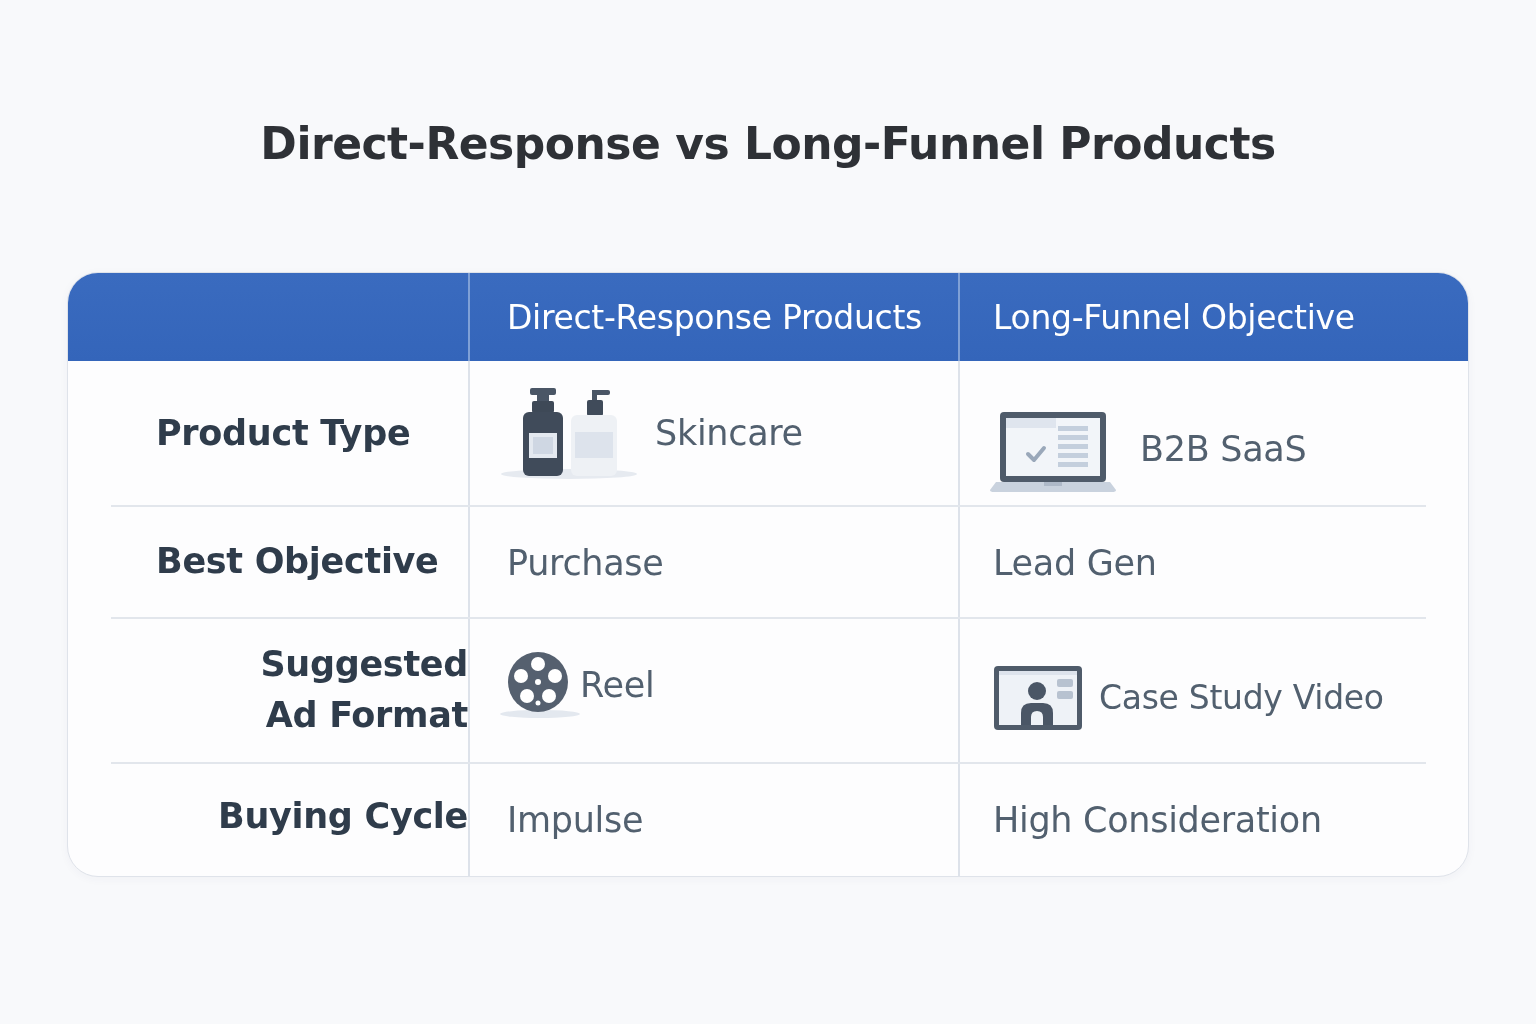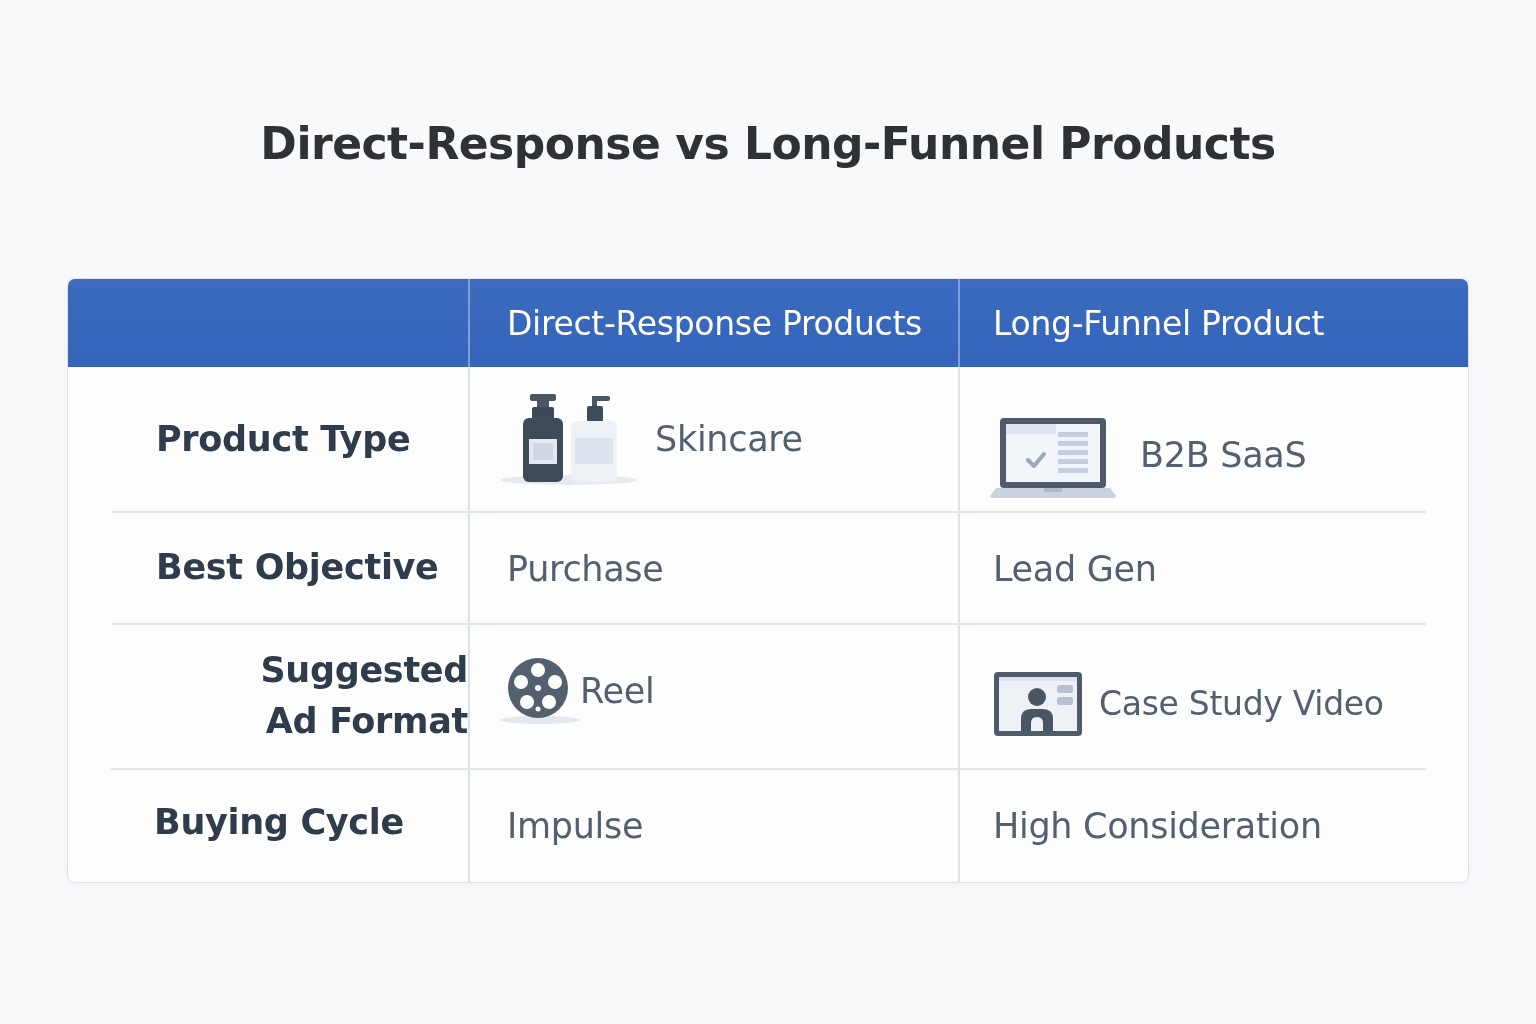--- a/index.html
+++ b/index.html
@@ -10,25 +10,25 @@
     position: relative;
     overflow: hidden;
   }
   .title {
     position: absolute; left: 0; top: 118px; width: 1596px;
     text-align: center;
     font-size: 44px; font-weight: bold; color: #2e3136;
     letter-spacing: -0.5px;
   }
   .table-card {
-    position: absolute; left: 67px; top: 278px;
+    position: absolute; left: 67px; top: 272px;
     width: 1400px; height: 603px;
     background: #fdfdfe;
     border: 1.5px solid #dfe3ea;
-    border-radius: 8px;
+    border-radius: 31px;
     overflow: hidden;
     box-shadow: 0 2px 10px rgba(40,60,100,0.04);
   }
   .header-row {
     position: absolute; left: 0; top: 0; width: 100%; height: 88px;
     background: linear-gradient(180deg, #3a6bbf 0%, #3465ba 100%);
   }
   .hcell {
     position: absolute; top: 0; height: 88px;
     display: flex; align-items: center;
@@ -63,21 +63,21 @@
 </head>
 <body>
 
 <div class="title" style="left:-30px;">Direct-Response vs Long-Funnel Products</div>
 
 <div class="table-card">
 
   <div class="header-row">
     <div class="hcell c0"></div>
     <div class="hcell c1">Direct-Response Products</div>
-    <div class="hcell c2">Long-Funnel Product</div>
+    <div class="hcell c2">Long-Funnel Objective</div>
   </div>
 
   <div class="vline" style="left:400px;"></div>
   <div class="vline" style="left:890px;"></div>
   <div class="vline h" style="left:400px; height:88px;"></div>
   <div class="vline h" style="left:890px; height:88px;"></div>
 
   <div class="row-sep" style="top:232px;"></div>
   <div class="row-sep" style="top:344px;"></div>
   <div class="row-sep" style="top:489px;"></div>
@@ -155,21 +155,21 @@
       <rect x="6" y="6" width="78" height="54" fill="#eef2f7"></rect>
       <rect x="6" y="6" width="78" height="4" fill="#dde3ec"></rect>
       <rect x="64" y="14" width="16" height="8" rx="2" fill="#b7c2d0"></rect>
       <rect x="64" y="26" width="16" height="8" rx="2" fill="#b7c2d0"></rect>
       <circle cx="44" cy="26" r="9" fill="#4a5666"></circle>
       <path d="M28 60 L28 48 Q28 38 38 38 L50 38 Q60 38 60 48 L60 60 L50 60 L50 52 Q50 46 44 46 Q38 46 38 52 L38 60 Z" fill="#4a5666"></path>
     </svg>
     <span class="value" style="margin-left:16px; font-size:33px;">Case Study Video</span>
   </div>
 
-  <div class="cell" style="left:86px; top:489px; width:314px; height:108px;">
+  <div class="cell" style="left:86px; top:489px; width:314px; height:108px;justify-content:flex-end;">
     <span class="label">Buying Cycle</span>
   </div>
   <div class="cell" style="left:439px; top:489px; width:451px; height:112px; padding-top:4px;">
     <span class="value">Impulse</span>
   </div>
   <div class="cell" style="left:925px; top:489px; width:475px; height:112px; padding-top:4px;">
     <span class="value">High Consideration</span>
   </div>
 </div>
 

